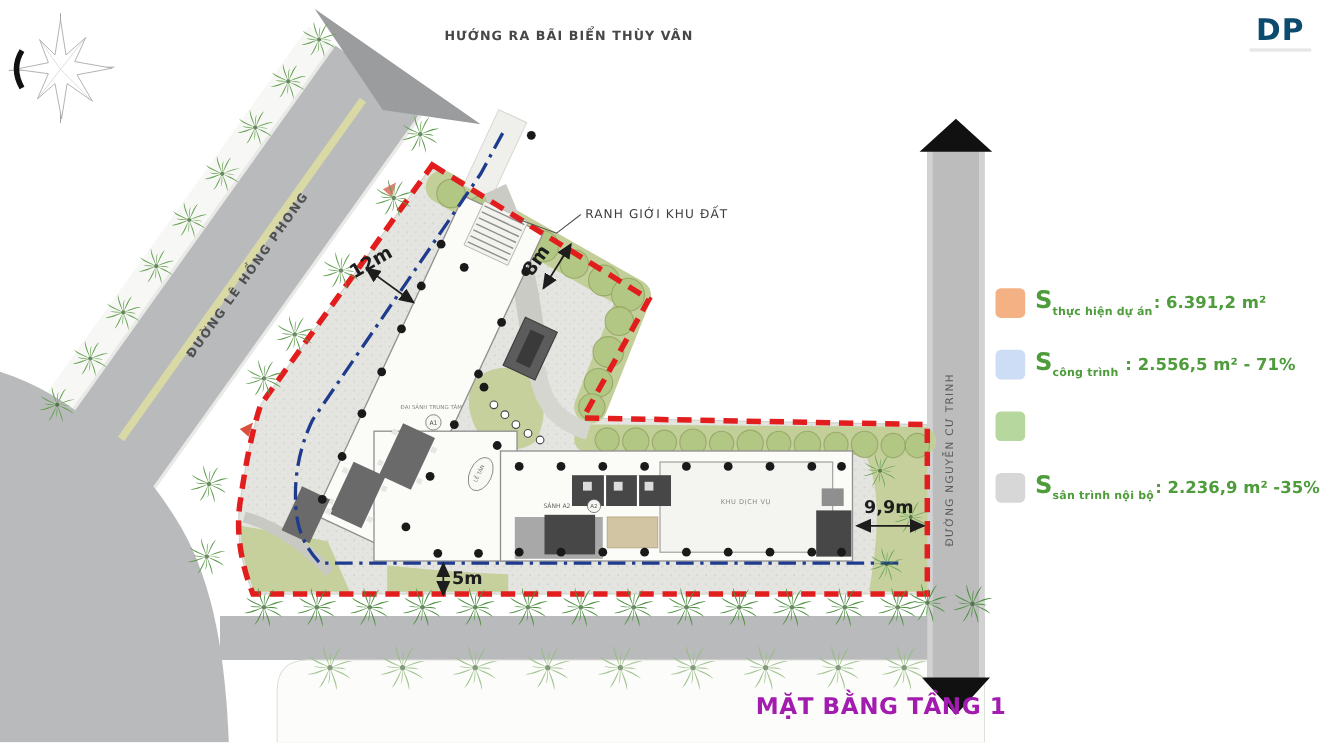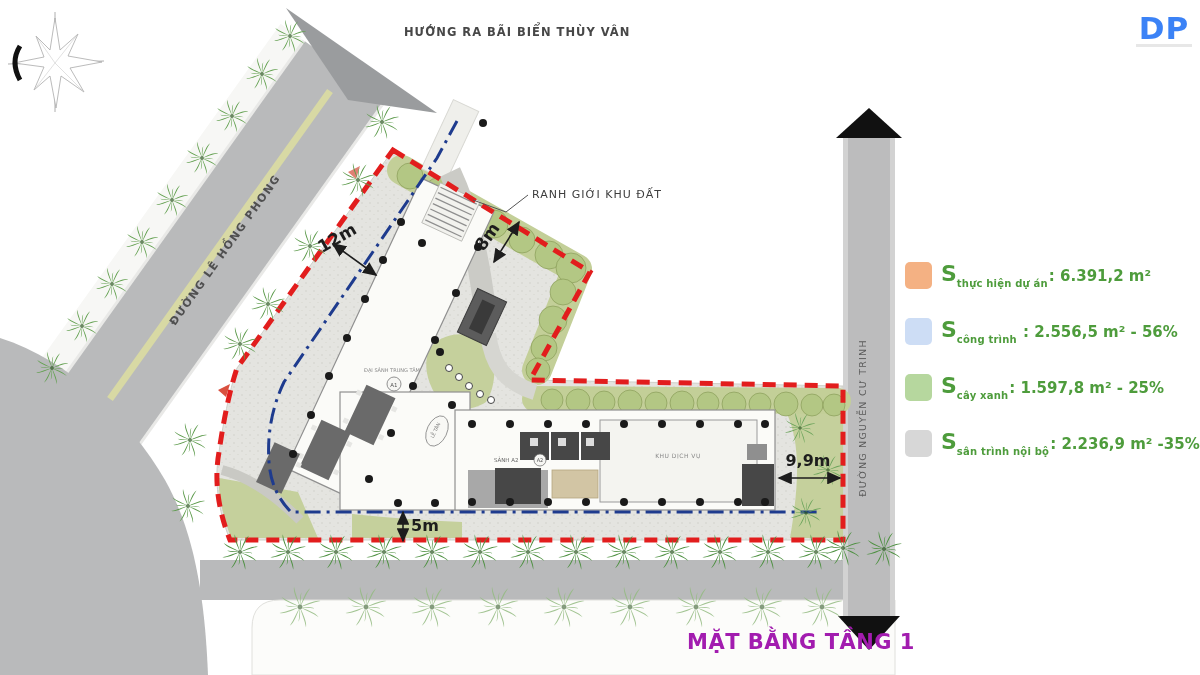--- a/index.html
+++ b/index.html
@@ -12,21 +12,21 @@
   .leg-swatch{width:27px;height:27px;border-radius:5px;flex:0 0 27px;margin-right:9px;}
   .leg-text{color:#4e9c3c;white-space:nowrap;line-height:27px;}
   .leg-s{font-size:22px;font-weight:bold;}
   .leg-sub{font-size:10px;font-weight:bold;position:relative;top:6px;letter-spacing:.2px;}
   .leg-val{font-size:15px;font-weight:bold;margin-left:1px;}
   
   .sheet-title{position:absolute;left:651px;top:630px;width:300px;text-align:center;
                font-size:21px;font-weight:bold;color:#a21caf;letter-spacing:.5px;}
   
   .logo{position:absolute;left:1136px;top:14px;text-align:center;}
-  .logo-text{font-size:31px;font-weight:bold;color:#3b82f6;letter-spacing:1px;line-height:28px;}
+  .logo-text{font-size:27px;font-weight:bold;color:#0c4a6e;letter-spacing:1px;line-height:28px;}
   .logo-bar{width:56px;height:3px;background:#e7e7e7;margin-top:2px;}
 </style>
 </head>
 <body>
 
 <div class="canvas">
 
 <svg class="plan-svg" width="1200" height="675" viewBox="0 0 1200 675">
   <defs>
     <pattern id="sp" width="8" height="8" patternUnits="userSpaceOnUse">
@@ -342,25 +342,24 @@
   </g>
 </svg>
 
 <div class="legend">
   <div class="leg-item">
     <div class="leg-swatch" style="background: rgb(244, 177, 131);"></div>
     <div class="leg-text"><span class="leg-s">S</span><span class="leg-sub">thực hiện dự án</span><span class="leg-val">: 6.391,2 m²</span></div>
   </div>
   <div class="leg-item">
     <div class="leg-swatch" style="background: rgb(205, 221, 245);"></div>
-    <div class="leg-text"><span class="leg-s">S</span><span class="leg-sub">công trình</span><span class="leg-val"> : 2.556,5 m² - 56%</span></div>
+    <div class="leg-text"><span class="leg-s">S</span><span class="leg-sub">công trình</span><span class="leg-val"> : 2.556,5 m² - 71%</span></div>
   </div>
   <div class="leg-item">
     <div class="leg-swatch" style="background: rgb(182, 215, 158);"></div>
-    <div class="leg-text"><span class="leg-s">S</span><span class="leg-sub">cây xanh</span><span class="leg-val">: 1.597,8 m² - 25%</span></div>
   </div>
   <div class="leg-item">
     <div class="leg-swatch" style="background: rgb(215, 215, 215);"></div>
     <div class="leg-text"><span class="leg-s">S</span><span class="leg-sub">sân trình nội bộ</span><span class="leg-val">: 2.236,9 m² -35%</span></div>
   </div>
 </div>
 
 <div class="sheet-title">MẶT BẰNG TẦNG 1</div>
 <div class="logo">
   <div class="logo-text">DP</div>

